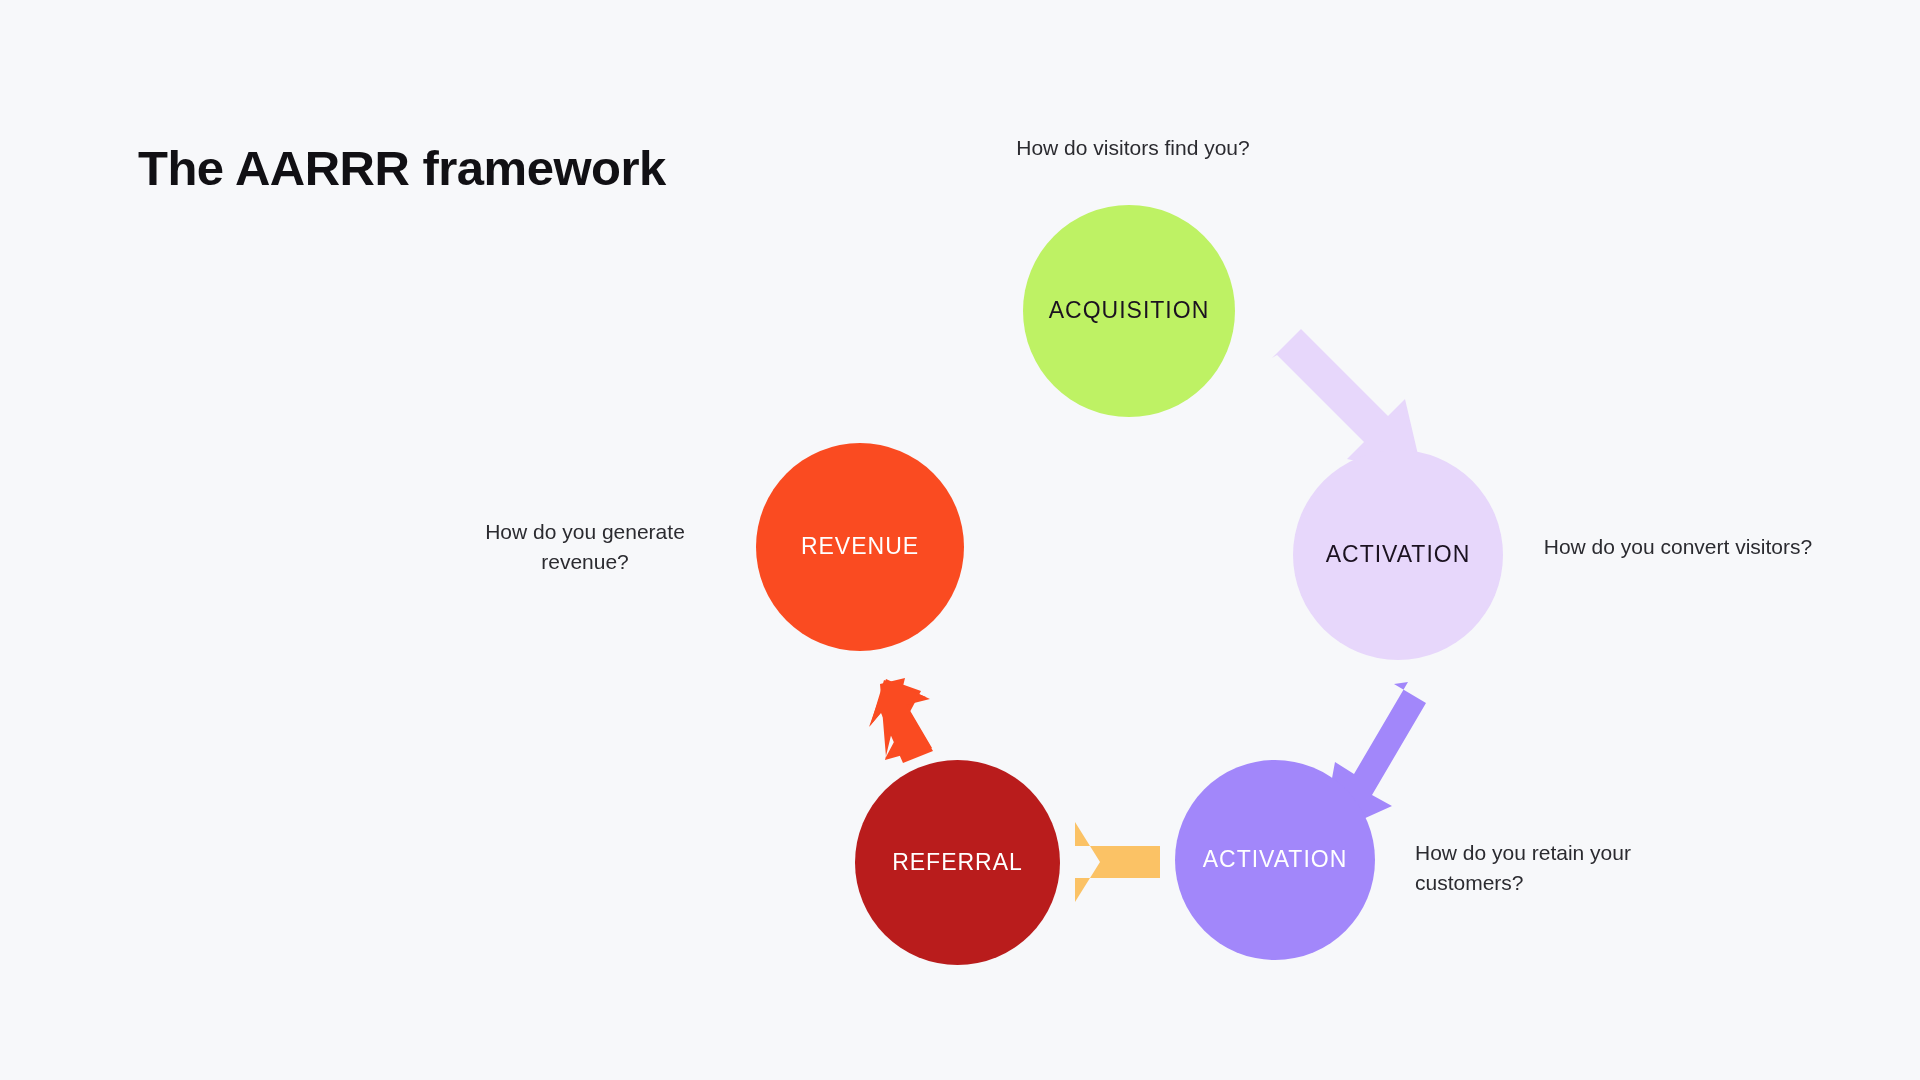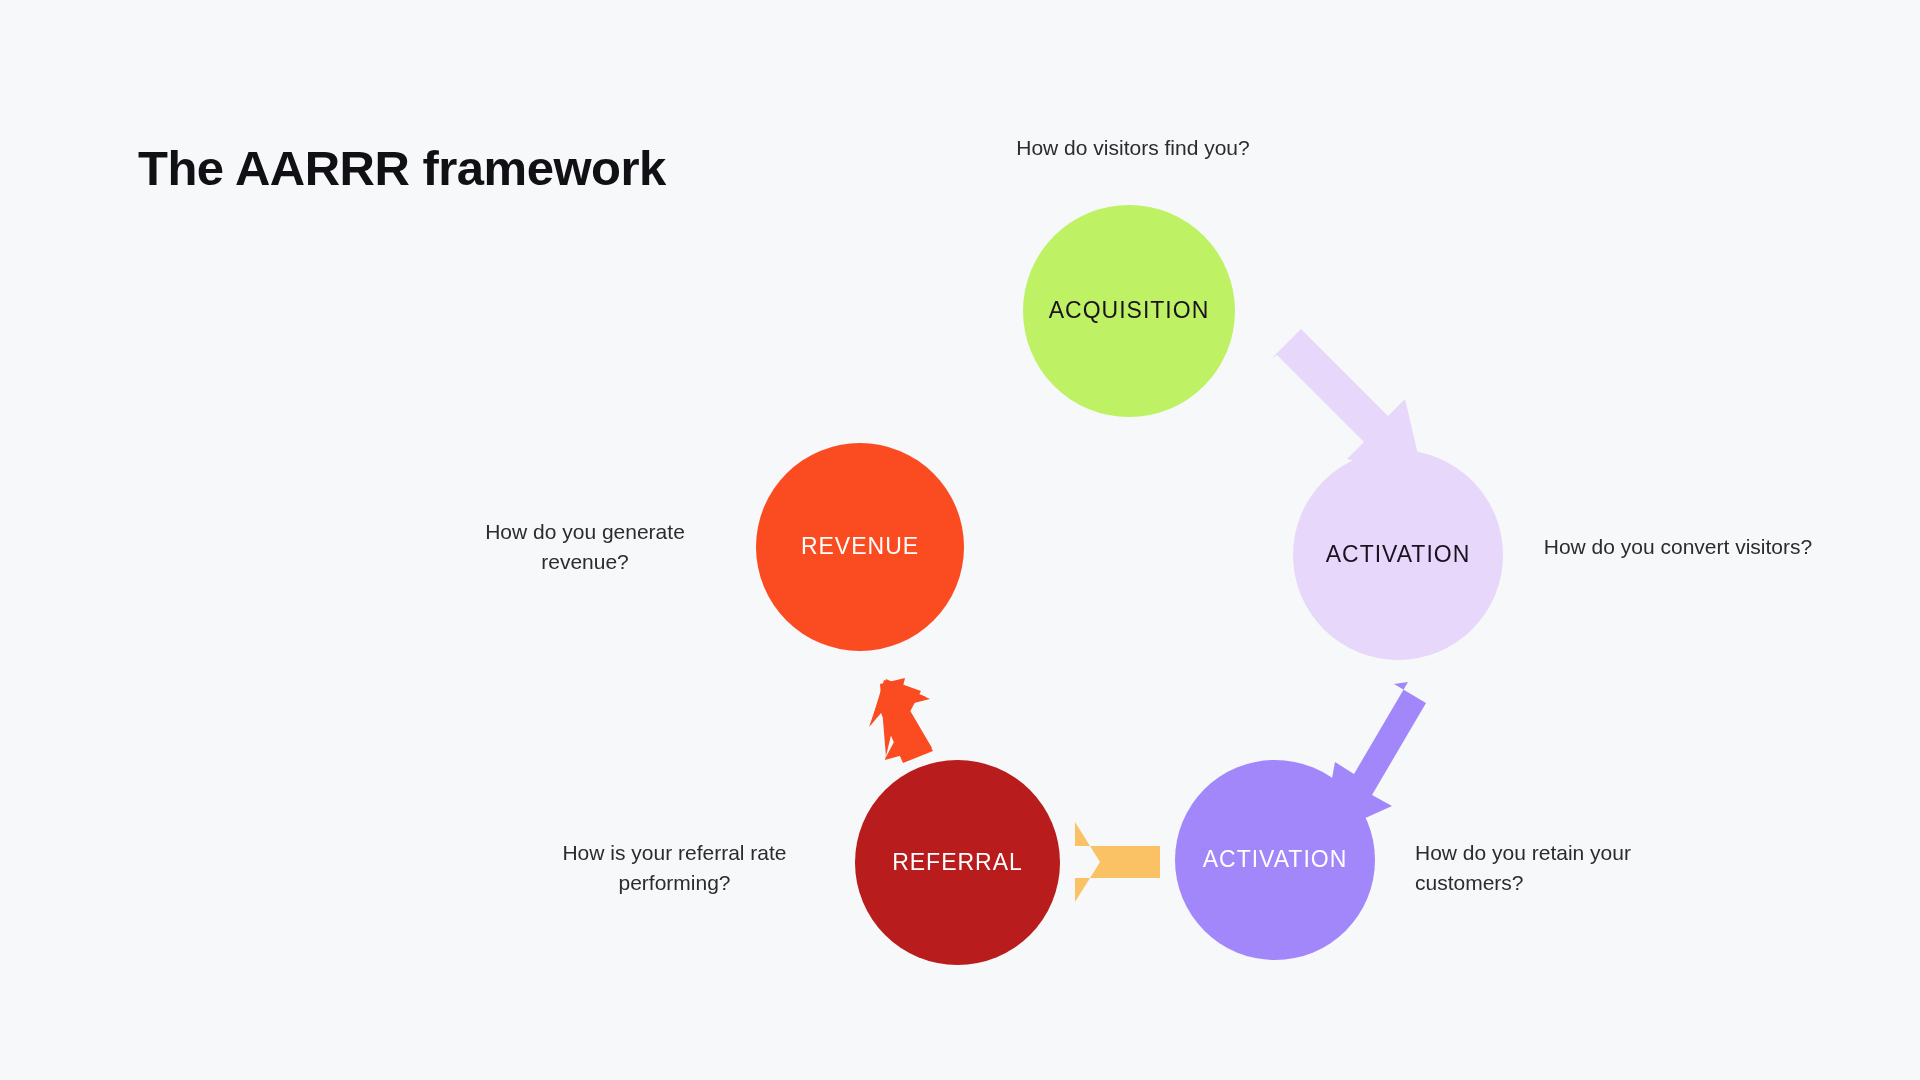--- a/index.html
+++ b/index.html
@@ -144,22 +144,20 @@
 
   <div class="node" id="node-retention" style="background:#A287FA;">
     <span class="node-label" style="color:#FFFFFF;">ACTIVATION</span>
   </div>
   <div class="caption" id="caption-retention">How do you retain your
 customers?</div>
 
   <div class="node" id="node-referral" style="background:#b91c1c;">
     <span class="node-label" style="color:#FFFFFF;">REFERRAL</span>
   </div>
-  <div class="caption" id="caption-referral">How is your referral rate
-performing?</div>
 
   <div class="node" id="node-revenue" style="background:#FA4B21;">
     <span class="node-label" style="color:#FFFFFF;">REVENUE</span>
   </div>
   <div class="caption" id="caption-revenue">How do you generate
 revenue?</div>
 
 </div>
 
 </body></html>

